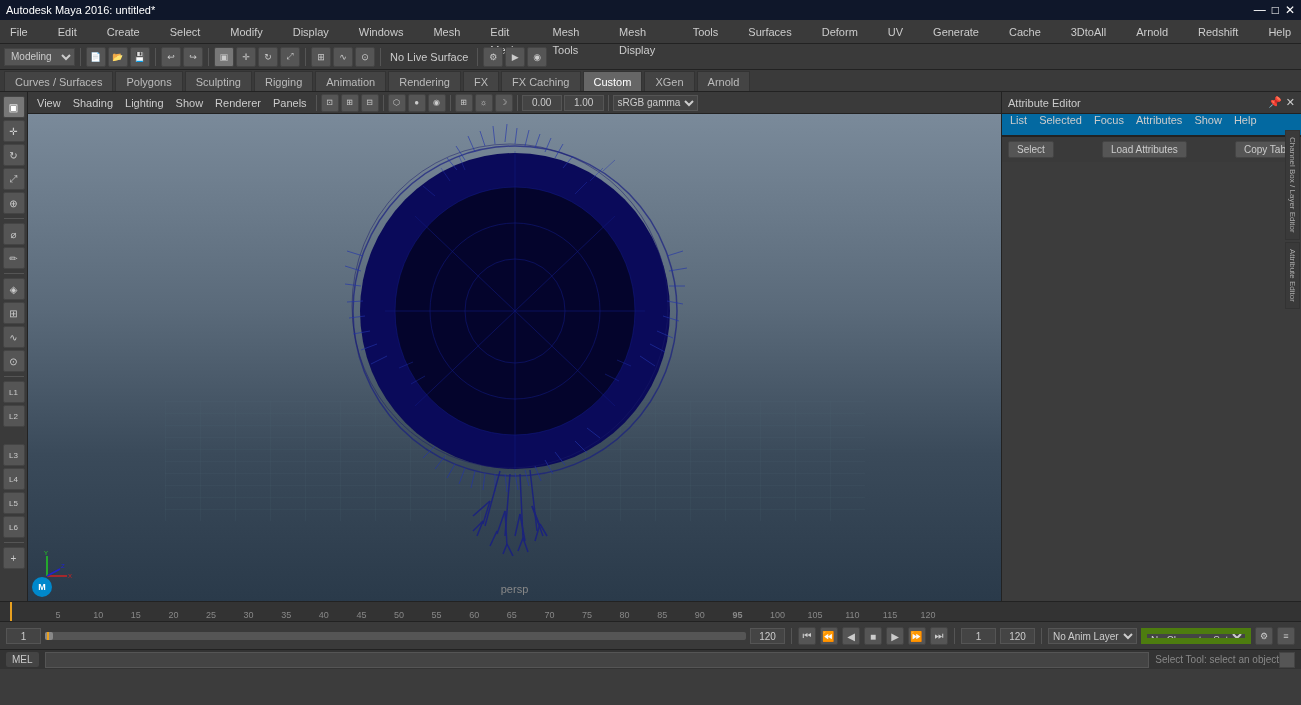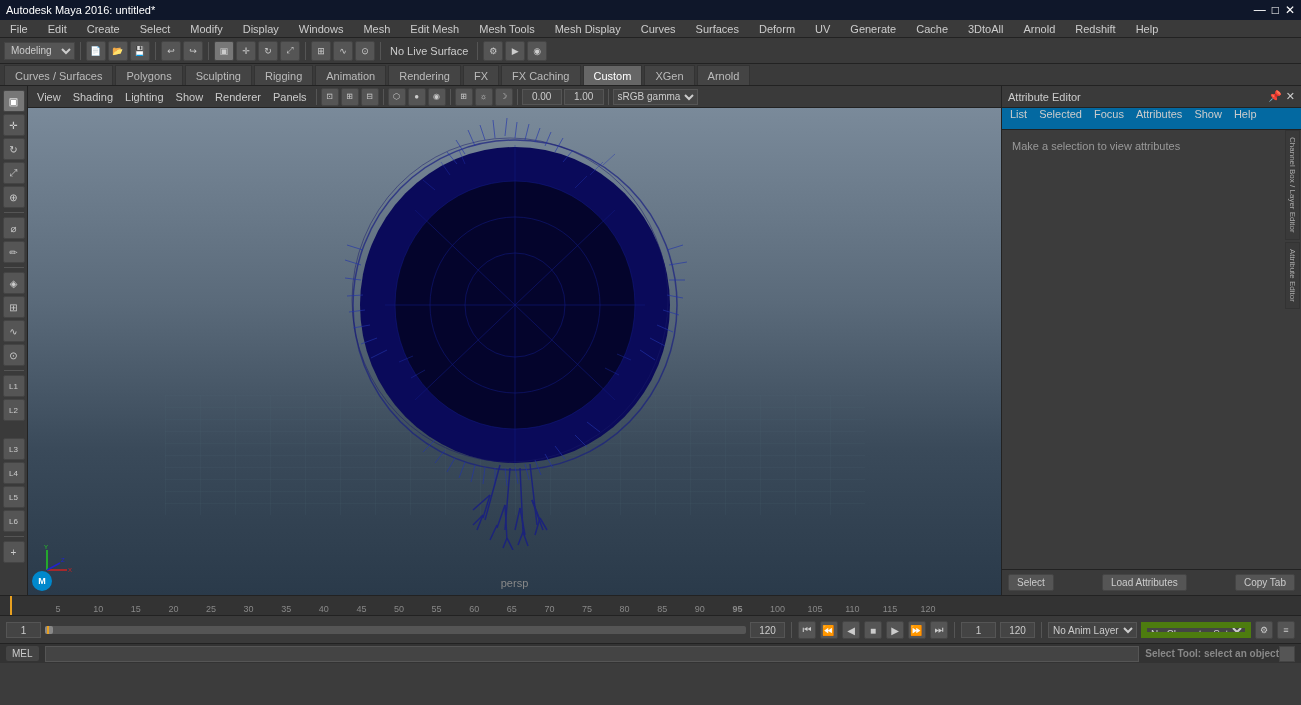--- a/index.html
+++ b/index.html
@@ -14,26 +14,26 @@
       justify-content: space-between;
       padding: 0 6px;
       color: white;
       font-size: 11px;
     }
     #title-bar-controls { display: flex; gap: 6px; }
     #title-bar-controls span { cursor: pointer; font-size: 12px; }
 
     
     #menu-bar {
-      height: 18px;
+      height: 24px;
       background: #3a3a3a;
       display: flex;
       align-items: center;
       padding: 0 4px;
-      gap: 8px;
+      gap: 18px;
       border-bottom: 1px solid #222;
     }
     .menu-item {
       padding: 0 6px;
       height: 18px;
       line-height: 18px;
       cursor: pointer;
       font-size: 11px;
       color: #ccc;
     }
@@ -391,21 +391,21 @@
   <div class="menu-item">Edit</div>
   <div class="menu-item">Create</div>
   <div class="menu-item">Select</div>
   <div class="menu-item">Modify</div>
   <div class="menu-item">Display</div>
   <div class="menu-item">Windows</div>
   <div class="menu-item">Mesh</div>
   <div class="menu-item">Edit Mesh</div>
   <div class="menu-item">Mesh Tools</div>
   <div class="menu-item">Mesh Display</div>
-  <div class="menu-item">Curves</div>
+  <div class="menu-item">Tools</div>
   <div class="menu-item">Surfaces</div>
   <div class="menu-item">Deform</div>
   <div class="menu-item">UV</div>
   <div class="menu-item">Generate</div>
   <div class="menu-item">Cache</div>
   <div class="menu-item">3DtoAll</div>
   <div class="menu-item">Arnold</div>
   <div class="menu-item">Redshift</div>
   <div class="menu-item">Help</div>
 </div>
@@ -653,23 +653,20 @@
       </div>
     </div>
     <div id="ae-tabs">
       <span class="ae-tab">List</span>
       <span class="ae-tab">Selected</span>
       <span class="ae-tab">Focus</span>
       <span class="ae-tab">Attributes</span>
       <span class="ae-tab">Show</span>
       <span class="ae-tab">Help</span>
     </div>
-    <div id="ae-content">
-      <span>Make a selection to view attributes</span>
-    </div>
     <div id="ae-footer">
       <button class="ae-footer-btn">Select</button>
       <button class="ae-footer-btn">Load Attributes</button>
       <button class="ae-footer-btn">Copy Tab</button>
     </div>
   </div>
 </div>
 
 <div style="position:absolute; right:0; top:130px; width:16px; z-index:10;">
   <div class="rst" style="writing-mode:vertical-rl; font-size:8px; color:#aaa; background:#3a3a3a; padding:6px 2px; cursor:pointer; border:1px solid #333; margin-bottom:2px;">Channel Box / Layer Editor</div>
@@ -736,15 +733,15 @@
       <option>No Character Set</option>
     </select>
     <div class="tc-btn" style="width:18px; height:18px; background:#555; border:1px solid #444; border-radius:2px; cursor:pointer; display:flex; align-items:center; justify-content:center; font-size:9px; color:#ccc;">⚙</div>
     <div class="tc-btn" style="width:18px; height:18px; background:#555; border:1px solid #444; border-radius:2px; cursor:pointer; display:flex; align-items:center; justify-content:center; font-size:9px; color:#ccc;">≡</div>
   </div>
 </div>
 
 <div id="status-bar" style="display: flex; align-items: center;">
   <span style="background:#444; padding:2px 6px; border-radius:2px; font-size:10px; color:#ccc;">MEL</span>
   <input style="flex: 1 1 0%; height: 16px; background: rgb(68, 68, 68); border: 1px solid rgb(85, 85, 85); color: rgb(204, 204, 204); font-size: 10px; margin: 0px 6px;" value="">
-  <span id="status-text" style="font-size:10px; color:#888;font-weight:bold;">Select Tool: select an object</span>
+  <span id="status-text" style="font-size:10px; color:#888;">Select Tool: select an object</span>
   <div style="width:16px; height:16px; background:#555; border:1px solid #444; cursor:pointer;"></div>
 </div>
 
 </body></html>

